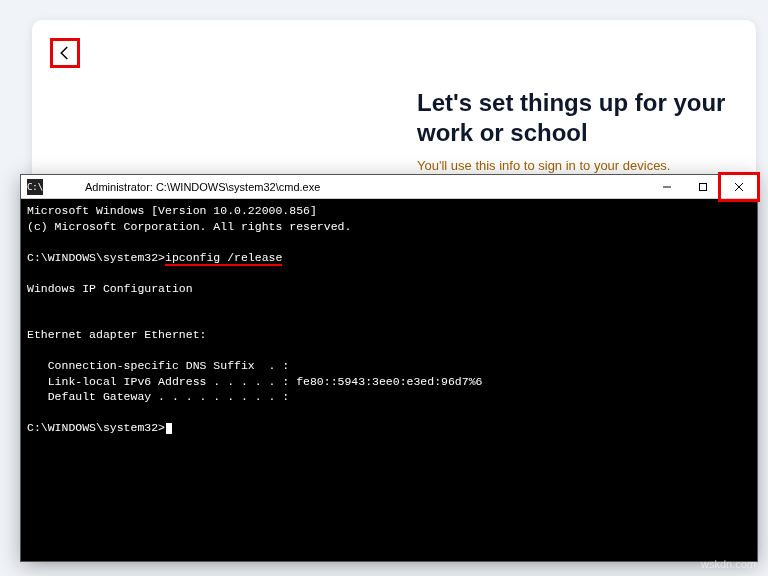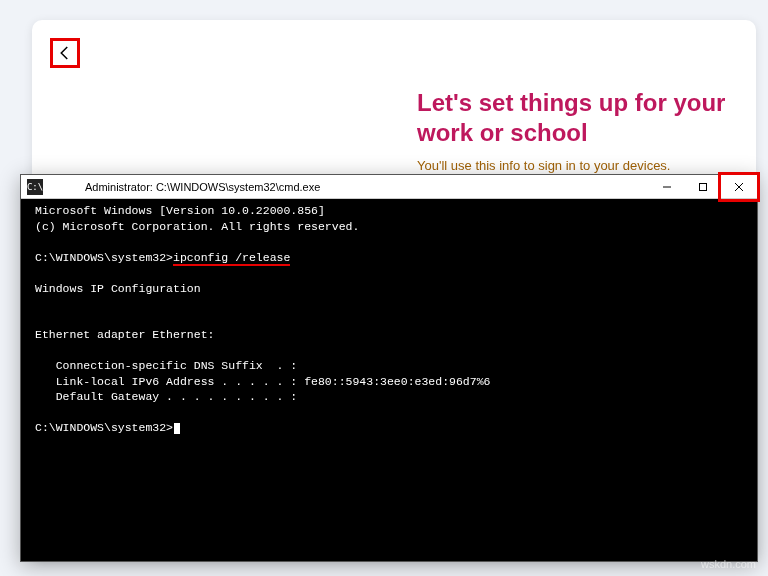--- a/index.html
+++ b/index.html
@@ -36,21 +36,21 @@
     cursor: pointer;
   }
   .back-btn svg { width: 18px; height: 18px; }
   .oobe-heading {
     position: absolute;
     left: 417px;
     top: 88px;
     width: 320px;
     font-size: 24px;
     font-weight: 600;
-    color: #be185d;
+    color: #0f172a;
     line-height: 1.25;
   }
   .oobe-sub {
     position: absolute;
     left: 417px;
     top: 158px;
     width: 320px;
     font-size: 13px;
     color: #a16207;
   }
@@ -108,21 +108,21 @@
     border: 3px solid #e70000;
     pointer-events: none;
   }
   .cmd-body {
     flex: 1;
     background: #000;
     color: #fff;
     font-family: "Consolas", "Courier New", monospace;
     font-size: 11.5px;
     line-height: 1.35;
-    padding: 4px 14px;
+    padding: 4px 6px;
     white-space: pre;
   }
   .underline {
     position: relative;
   }
   .underline::after {
     content: "";
     position: absolute;
     left: 0; right: 0;
     bottom: -2px;

